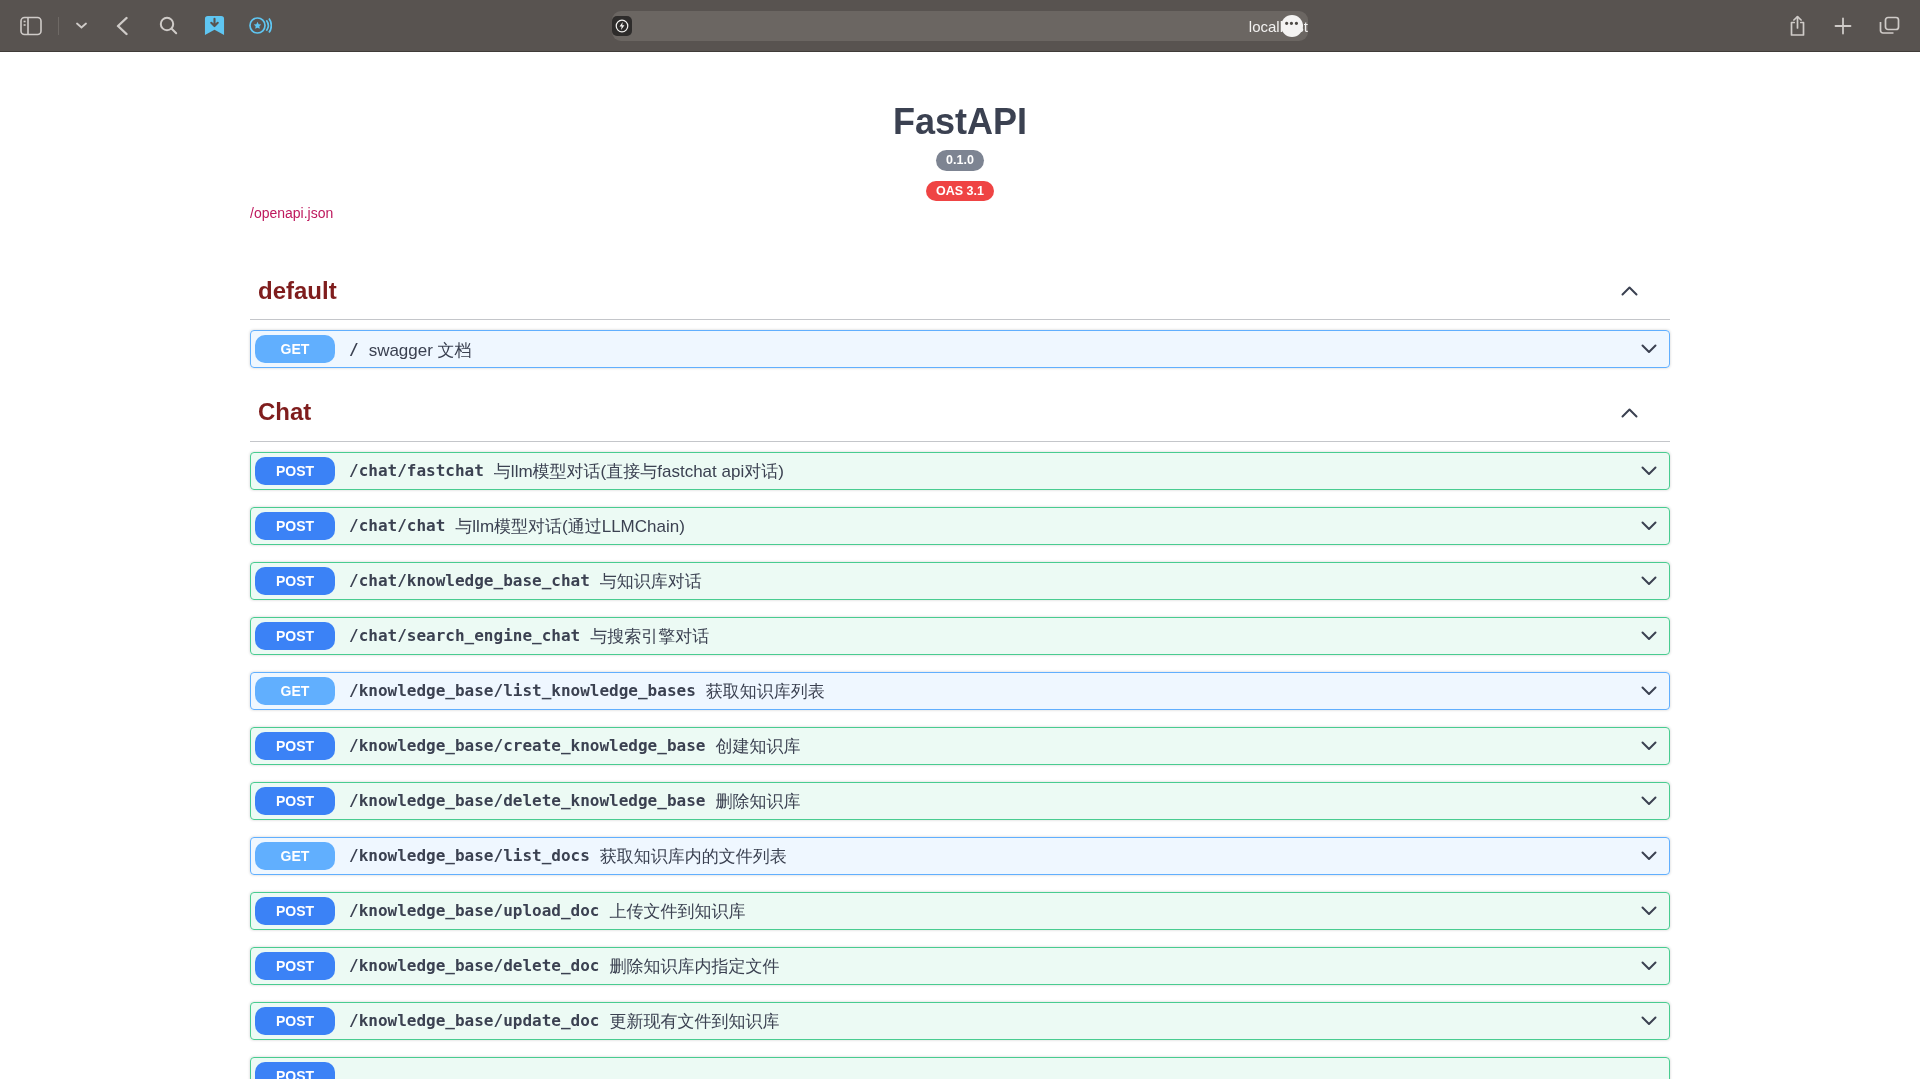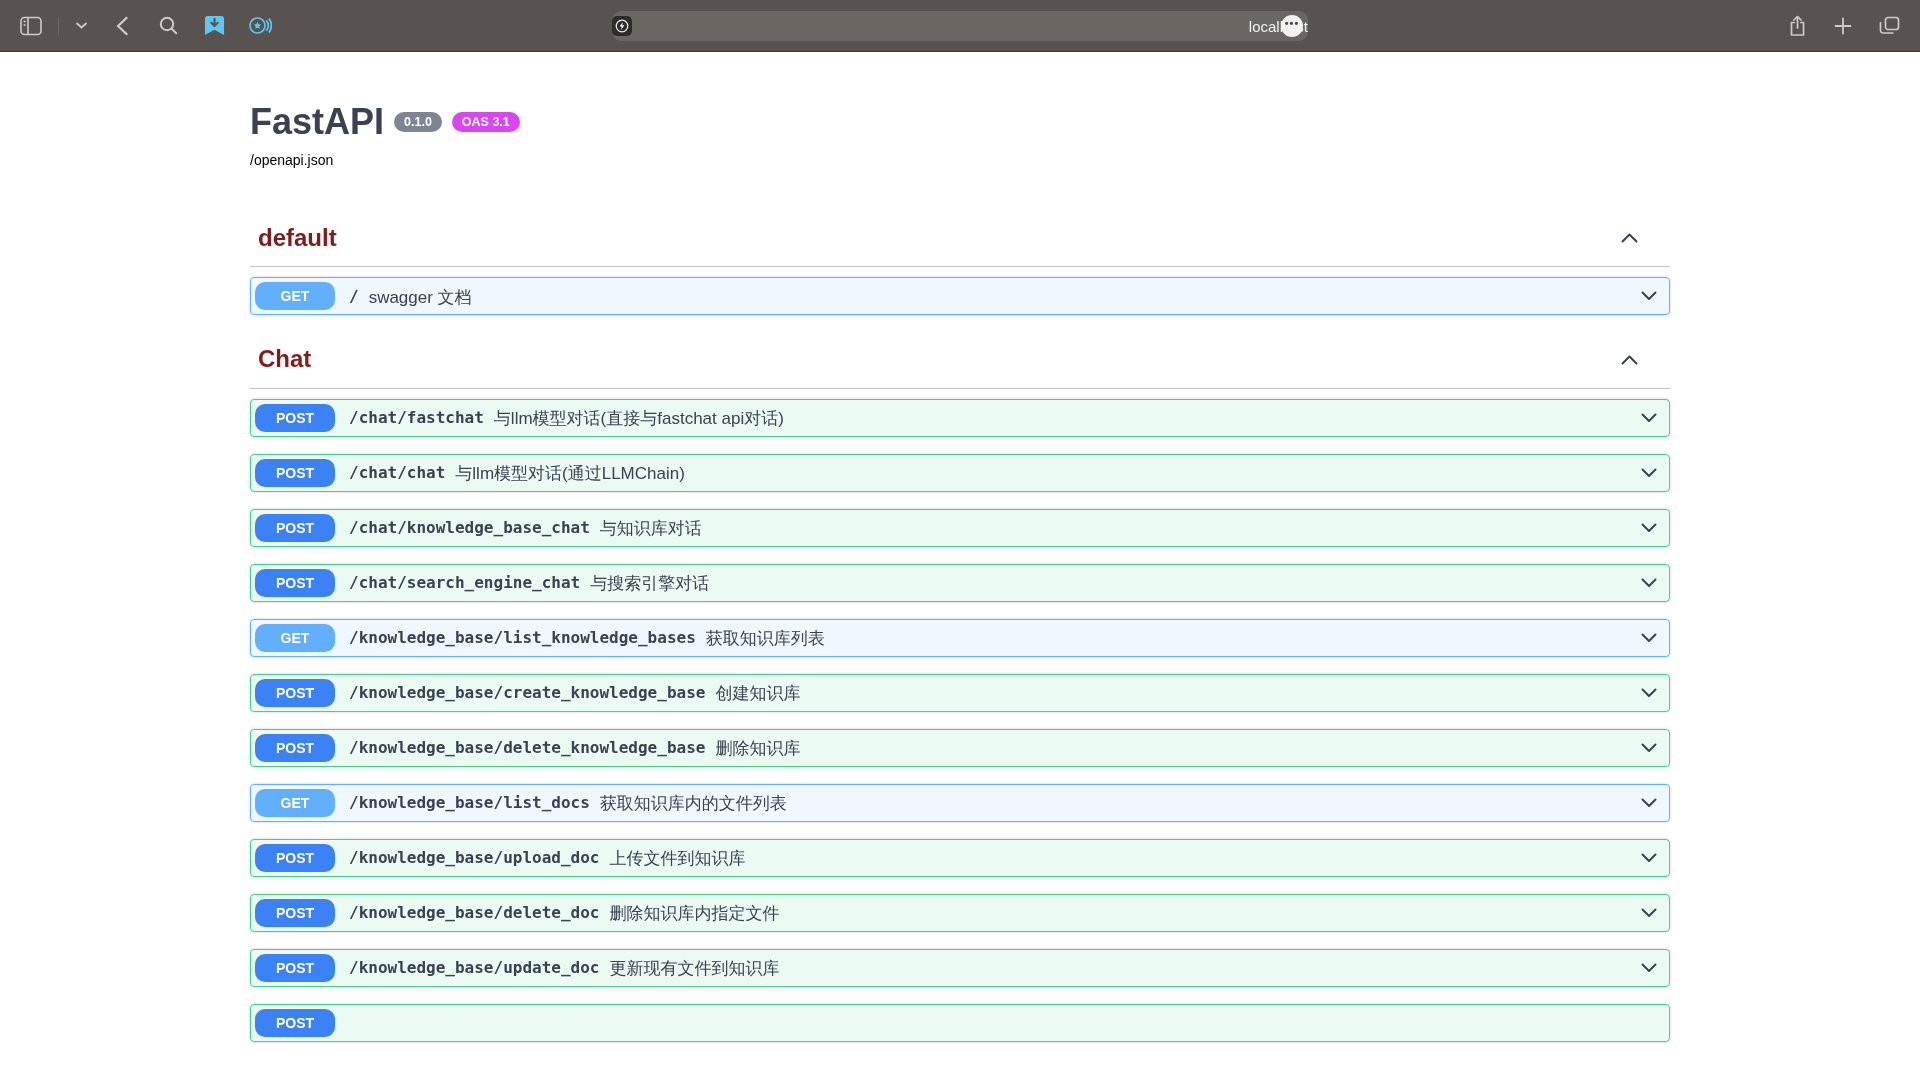--- a/index.html
+++ b/index.html
@@ -35,28 +35,28 @@
     display:flex; align-items:center; justify-content:center;
     font-size:11px; font-weight:bold; color:#4c4844; letter-spacing:1px;
     line-height:1; padding-bottom:5px; cursor:pointer;
   }
 
   
   .page { height:1027px; overflow:hidden; background:#fff; }
   .container { width:1420px; margin:0 auto; }
 
   .info { padding:52px 0 42px 0; }
-  .info-title-row { display:flex; align-items:center; gap:10px; }
+  .info-title-row { display:flex; align-items:center; gap:10px;flex-direction:column; }
   .api-title { font-size:36px; font-weight:700; color:#3b4151; line-height:1; }
   .pill { color:#fff; font-size:12.5px; font-weight:700; padding:4px 10px;
           border-radius:30px; line-height:1; }
   .pill.version { background:#7d8492; }
-  .pill.oas { background:#d946ef; }
-  .spec-link { display:inline-block; margin-top:12px; font-size:14px;
-               color:#000000; text-decoration:none; cursor:pointer; }
+  .pill.oas { background:#ef4444; }
+  .spec-link { display:inline-block; margin-top:4px; font-size:14px;
+               color:#be185d; text-decoration:none; cursor:pointer; }
 
   .opblock-tag {
     display:flex; align-items:center; justify-content:space-between;
     padding:14px 10px 15px 8px; margin-bottom:10px;
     border-bottom:1px solid rgba(59,65,81,.3);
     cursor:pointer;
   }
   .tag-name { font-size:24px; font-weight:700; color:#7f1d1d; line-height:1.1; }
   .tag-arrow { margin-right:22px; }
 

